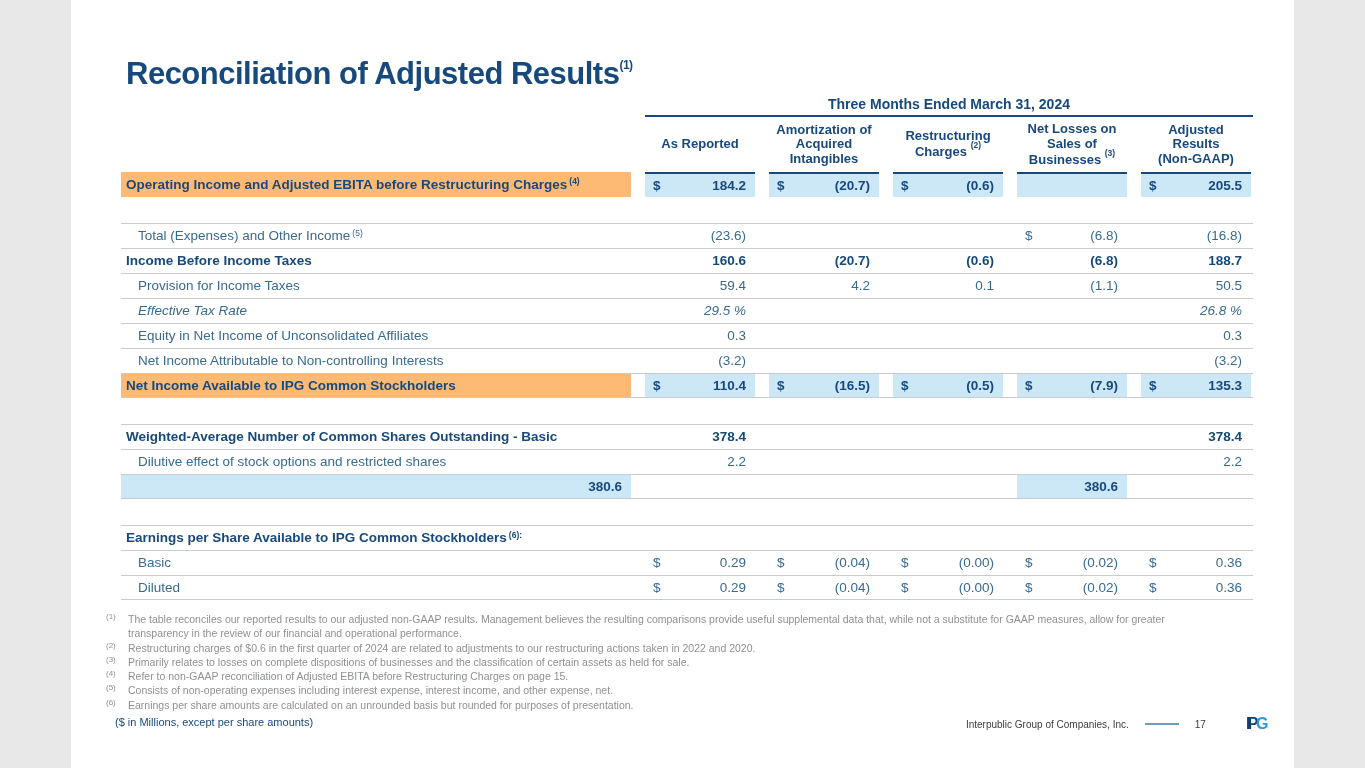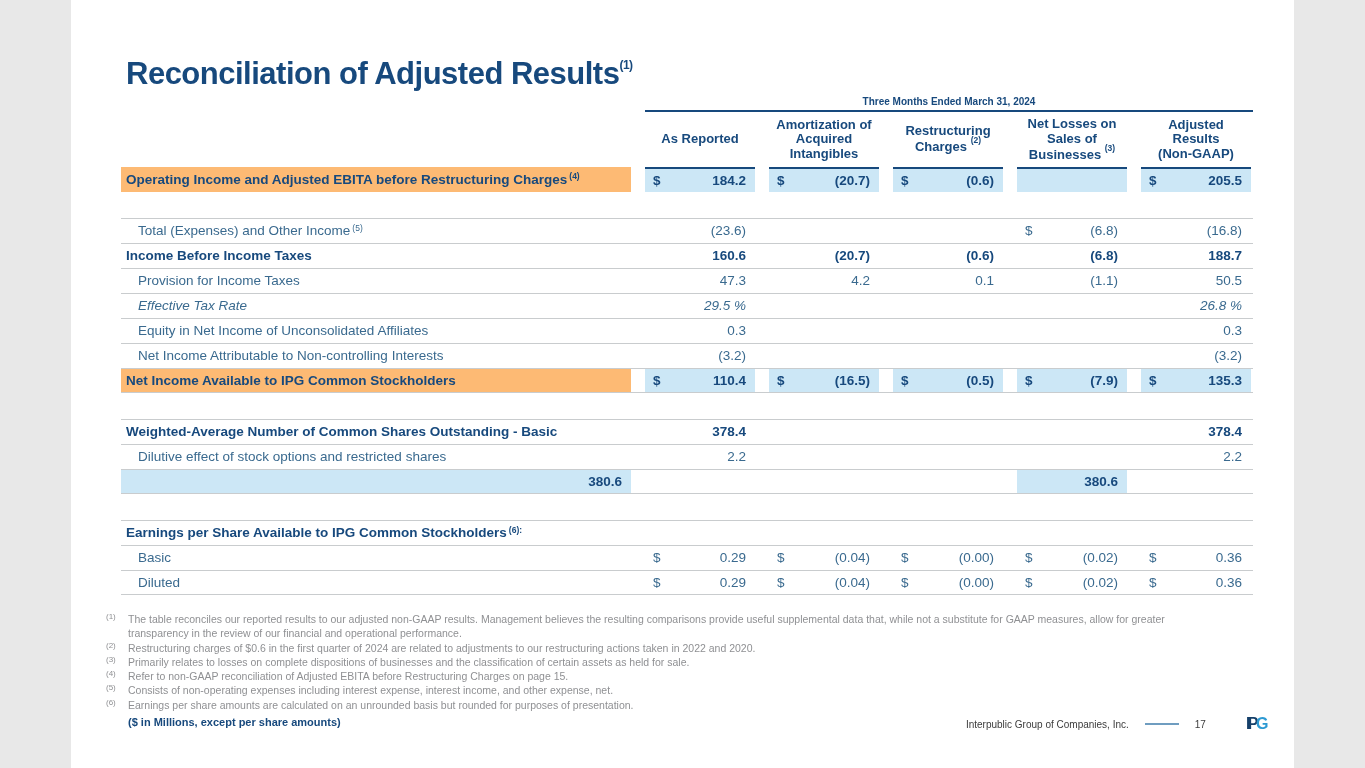--- a/index.html
+++ b/index.html
@@ -12,21 +12,21 @@
   .title {
     position:absolute; top:56px; left:55px;
     font-size:31px; font-weight:bold; color:#17497d; letter-spacing:-0.5px;
   }
   .title sup { font-size:12px; font-weight:bold; position:relative; top:-4px; }
 
   
   .table { position:absolute; top:96px; left:50px; width:1132px; }
   .period-header {
     margin-left:524px; width:608px; text-align:center;
-    font-size:10px; font-weight:bold; color:#17497d;
+    font-size:14px; font-weight:bold; color:#17497d;
     padding-bottom:3px; border-bottom:2px solid #17497d;
   }
   .col-headers {
     display:grid; grid-template-columns:510px repeat(5,110px); column-gap:14px;
     align-items:center; padding:5px 0 4px 0; min-height:52px;
   }
   .colhead { text-align:center; font-size:13px; font-weight:bold; color:#17497d; line-height:1.14; }
   .colhead sup { font-size:8.5px; position:relative; top:-3px; }
 
   .row {
@@ -57,22 +57,22 @@
   .cell-num.tb { border-top:2.5px solid #17497d; }
   .cell-num .v { margin-left:auto; }
 
   
   .footnotes { position:absolute; top:612px; left:35px; width:1060px; }
   .footnote { display:flex; font-size:10.5px; color:#8f9093; line-height:1.36; }
   .footnote .fn-num { width:22px; flex:0 0 22px; font-size:8px; position:relative; top:0px; }
   .footnote .fn-text { flex:1; }
 
   .units-note {
-    position:absolute; top:716px; left:57px;
-    font-size:11px; font-weight:700; color:#17497d;
+    position:absolute; top:716px; left:44px;
+    font-size:11px; font-weight:400; color:#17497d;
   }
 
   
   .footer {
     position:absolute; top:716px; right:28px;
     display:flex; align-items:center; gap:16px;
   }
   .footer-company { font-size:10px; color:#3c3c3c; }
   .footer-line { width:34px; height:2px; background:#6f9dc0; }
   .footer-page { font-size:10px; color:#3c3c3c; margin-right:24px; }
@@ -175,21 +175,21 @@
           </div>
           <div class="cell-num">
             <span class="v">188.7</span>
           </div>
         </div>
         <div class="row line-top">
           <div class="cell-label indent">
             <span>Provision for Income Taxes</span>
           </div>
           <div class="cell-num">
-            <span class="v">47.3</span>
+            <span class="v">59.4</span>
           </div>
           <div class="cell-num">
             <span class="v">4.2</span>
           </div>
           <div class="cell-num">
             <span class="v">0.1</span>
           </div>
           <div class="cell-num">
             <span class="v">(1.1)</span>
           </div>

